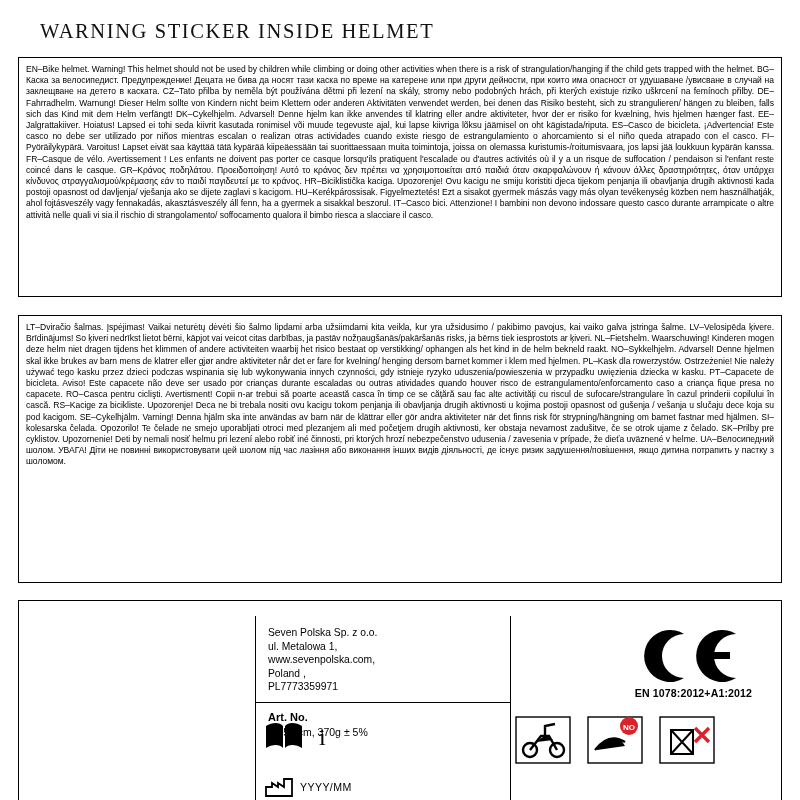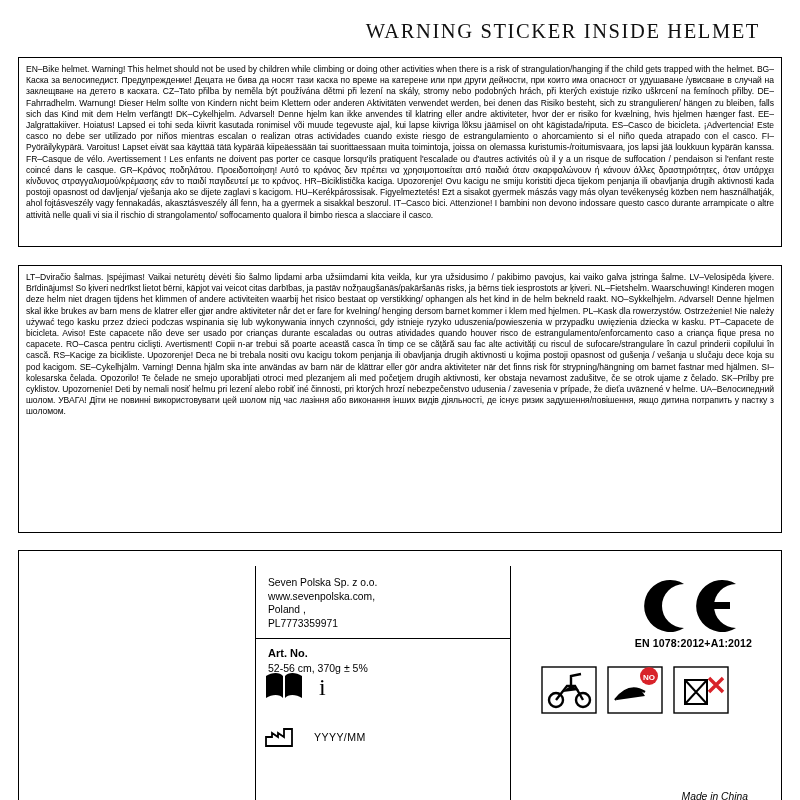--- a/index.html
+++ b/index.html
@@ -16,38 +16,38 @@
     overflow: hidden;
   }
   .page {
     width: 800px;
     height: 800px;
     box-sizing: border-box;
     padding: 0;
     position: relative;
   }
   .title {
-    text-align: right;
+    text-align: left;
     font-family: "Liberation Serif", serif;
     font-size: 20.5px;
     letter-spacing: 1.6px;
     font-weight: 400;
     margin: 20px 0 0 0;
     padding: 0 40px;
     color: #111;
   }
   .block {
     border: 1.3px solid #000;
     box-sizing: border-box;
     margin: 0 18px;
     padding: 6px 7px 7px 7px;
   }
   .block-top {
     margin-top: 14px;
-    height: 190px;
+    height: 240px;
   }
   .block-mid {
     margin-top: 18px;
     height: 268px;
   }
   .langtext {
     font-size: 8.55px;
     line-height: 11.2px;
     text-align: justify;
     letter-spacing: -0.02px;
@@ -120,33 +120,33 @@
     top: 105px;
     display: flex;
     gap: 7px;
     align-items: flex-start;
   }
   .icon-row2 {
     position: absolute;
     left: 8px;
     top: 160px;
     display: flex;
-    gap: 20px;
+    gap: 6px;
     align-items: center;
   }
   .yyyymm {
     font-size: 10.6px;
     letter-spacing: 0.4px;
   }
   .right-icons {
     position: absolute;
-    left: 30px;
+    left: 4px;
     top: 100px;
     display: flex;
-    gap: 10px;
+    gap: 16px;
   }
   svg { display: block; }
 </style>
 </head>
 <body>
 
 <div class="page">
 
   <div class="title">WARNING STICKER INSIDE HELMET</div>
 
@@ -160,20 +160,21 @@
 
   <div class="block block-bottom">
 
     <div class="col-left">
       
     </div>
 
     <div class="col-mid">
       <div class="addr">
         <div class="company">Seven Polska Sp. z o.o.</div>
+        <div>ul. Metalowa 1,</div>
         <div>www.sevenpolska.com,</div>
         <div>Poland ,</div>
         <div>PL7773359971</div>
       </div>
 
       <div style="margin-top:8px; border-top:1.3px solid #000;"></div>
 
       <div class="artno-head">Art. No.</div>
       <div class="artno-val">52-56 cm, 370g ± 5%</div>
 

